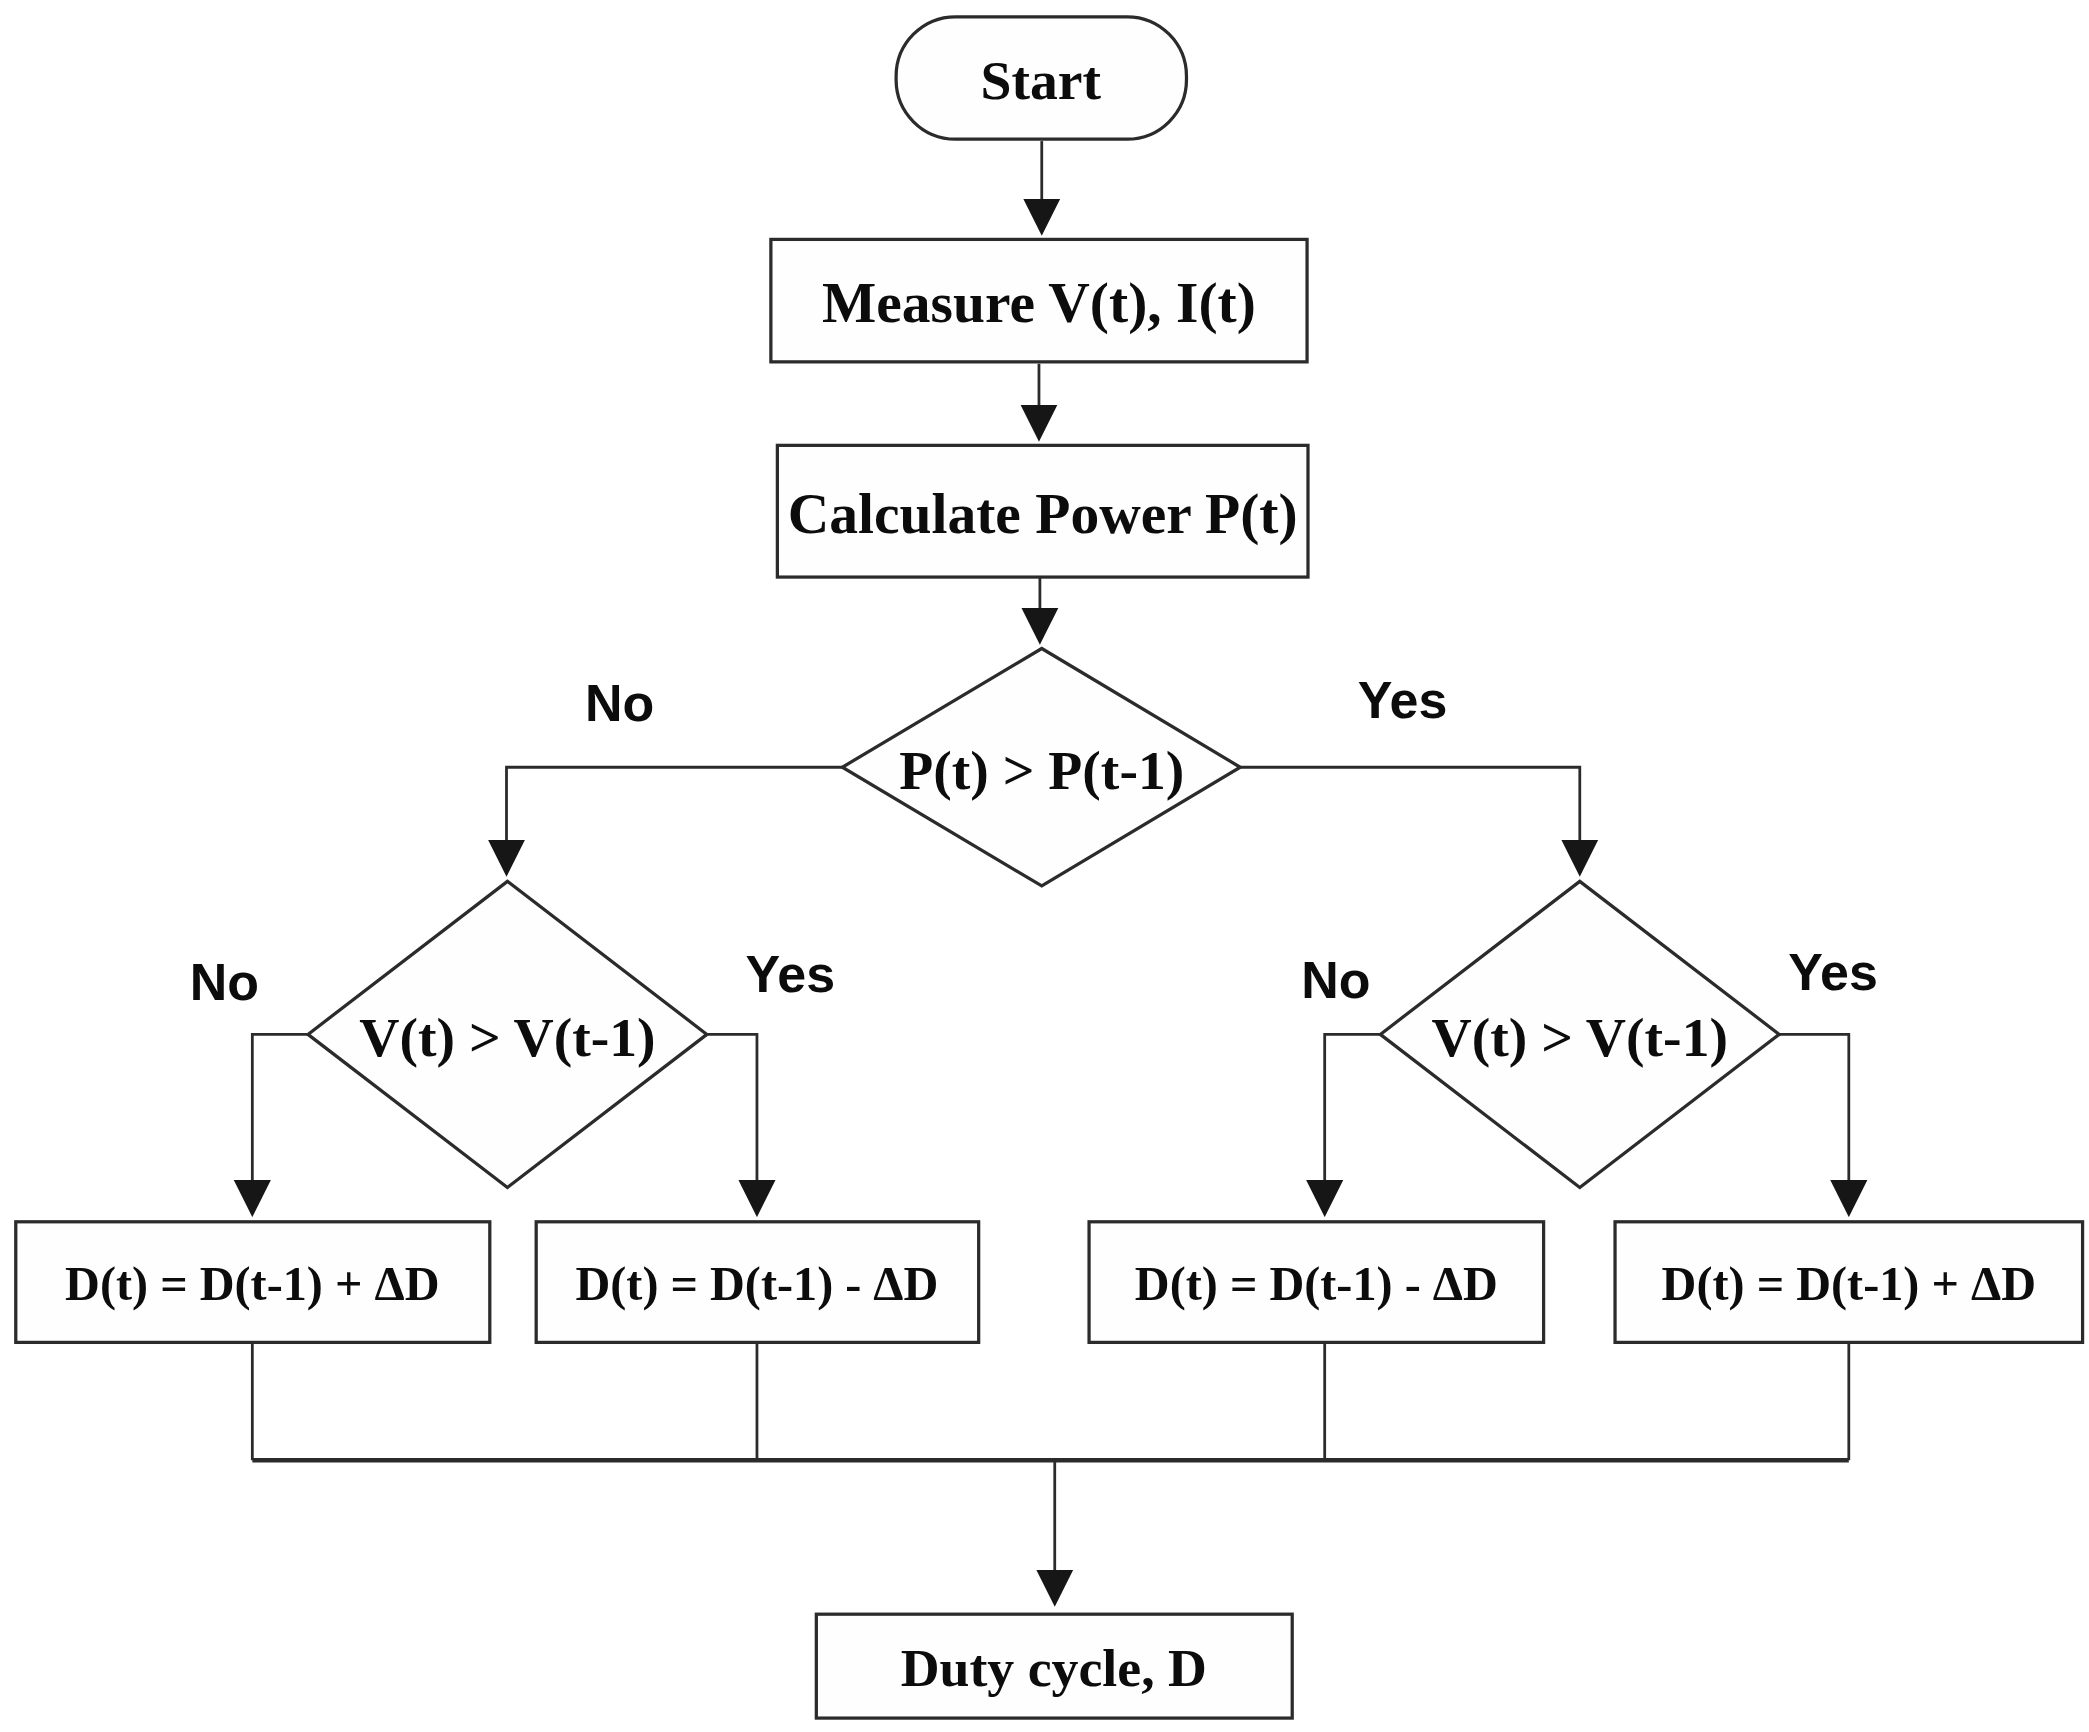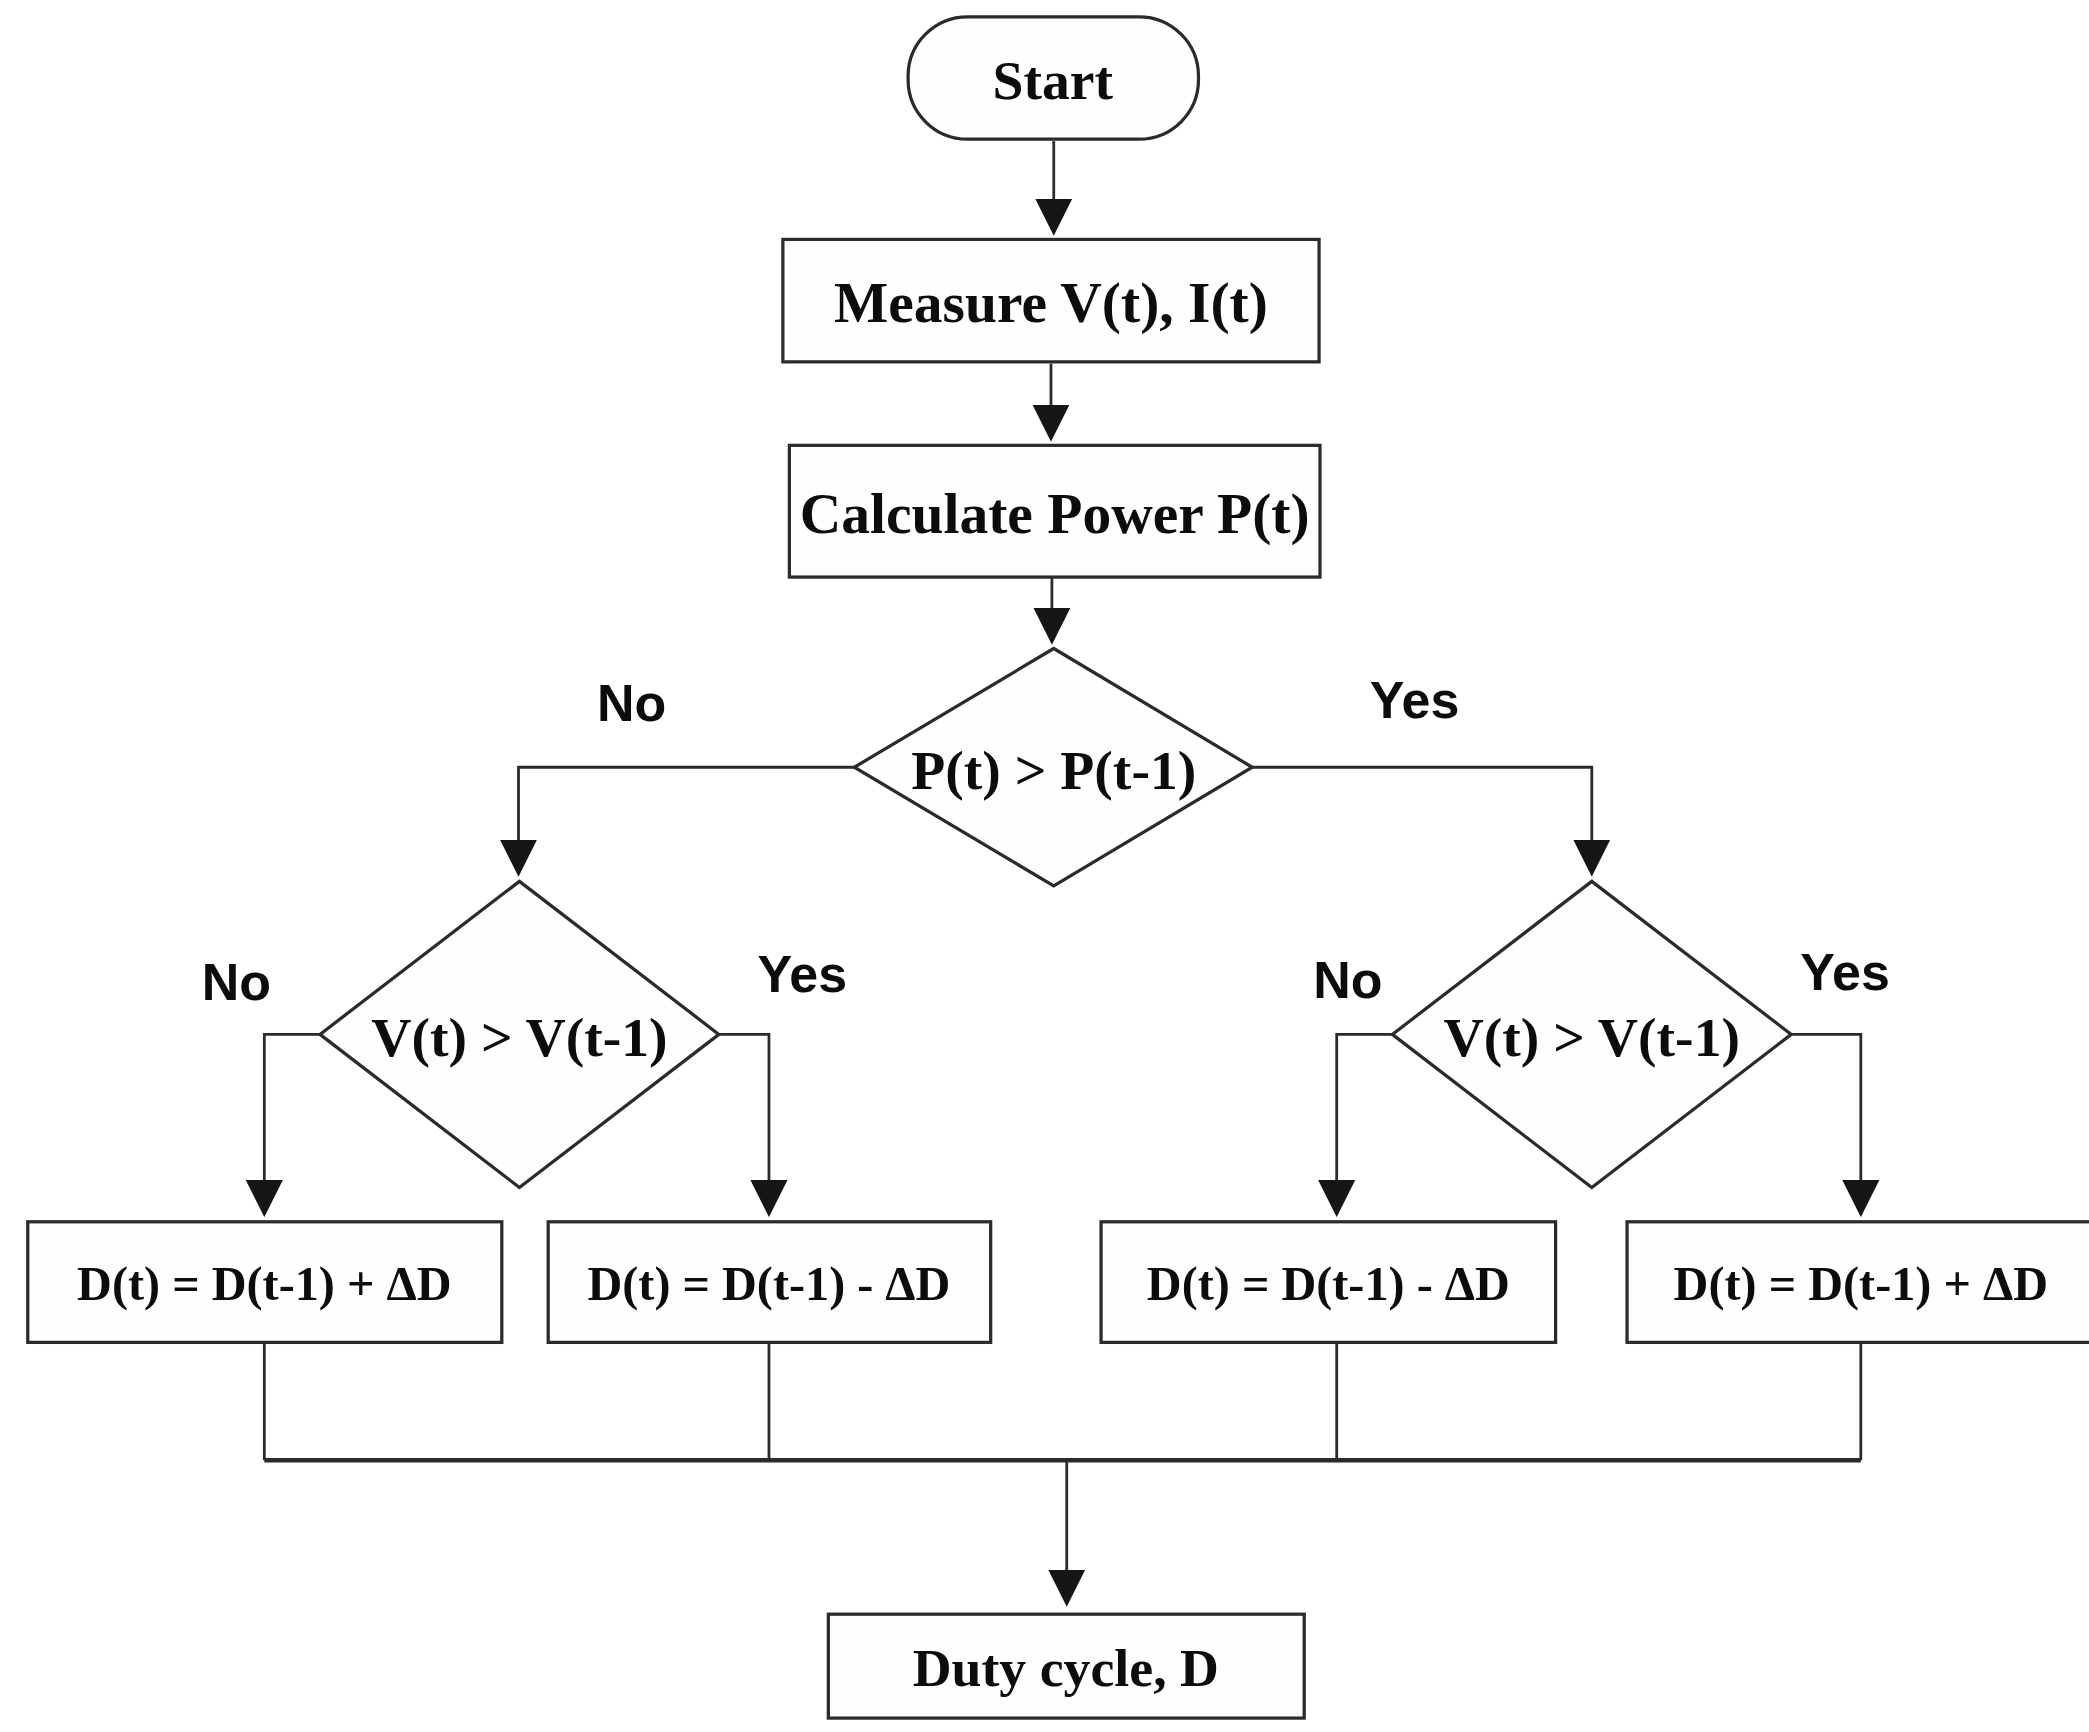--- a/index.html
+++ b/index.html
@@ -2,21 +2,21 @@
 <html style="--line: #2b2b2b; --fill: #fefefe; --text: #0c0c0c; --bg: #ffffff;font-size:15px"><head>
 <meta charset="utf-8">
 <style>
   :root{
     --line:#2b2b2b;
     --fill:#fefefe;
     --text:#0c0c0c;
     --bg:#ffffff;
   }
   html,body{margin:0;padding:0;background:var(--bg);}
-  .canvas{width:1948px;height:1733px;position:relative;background:var(--bg);padding-left:12px;}
+  .canvas{width:1948px;height:1733px;position:relative;background:var(--bg);}
   svg{display:block;width:2090px;height:1733px;}
   .edge{stroke:var(--line);stroke-width:3;fill:none;}
   .edge.thick{stroke-width:5;}
   .node{fill:var(--fill);stroke:var(--line);stroke-width:3.5;}
   .node-label{
     font-family:"Liberation Serif","DejaVu Serif",serif;
     font-weight:bold;fill:var(--text);
     text-anchor:middle;dominant-baseline:central;
   }
   .branch-label{

